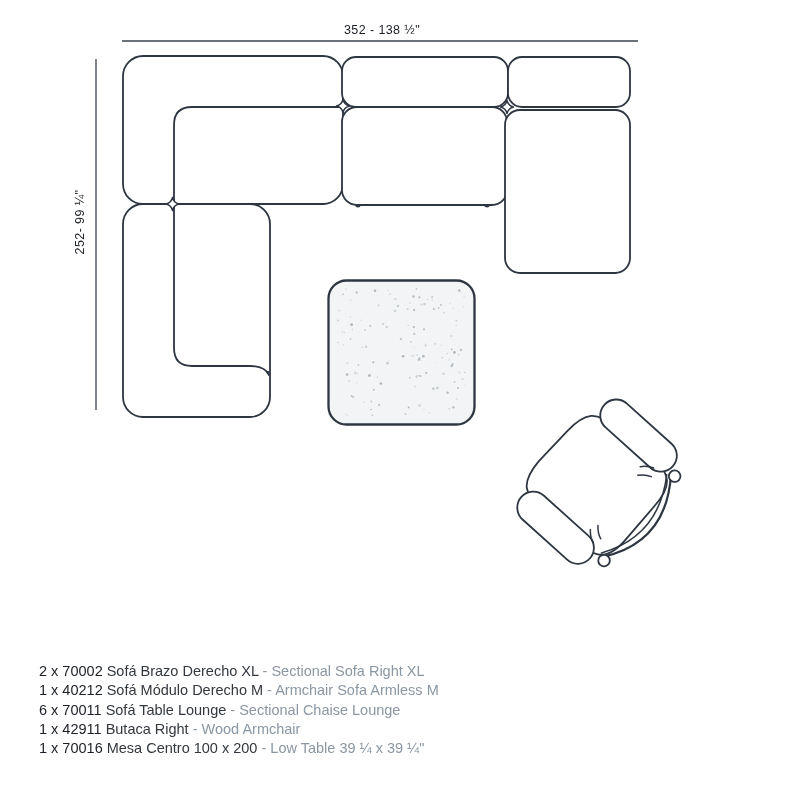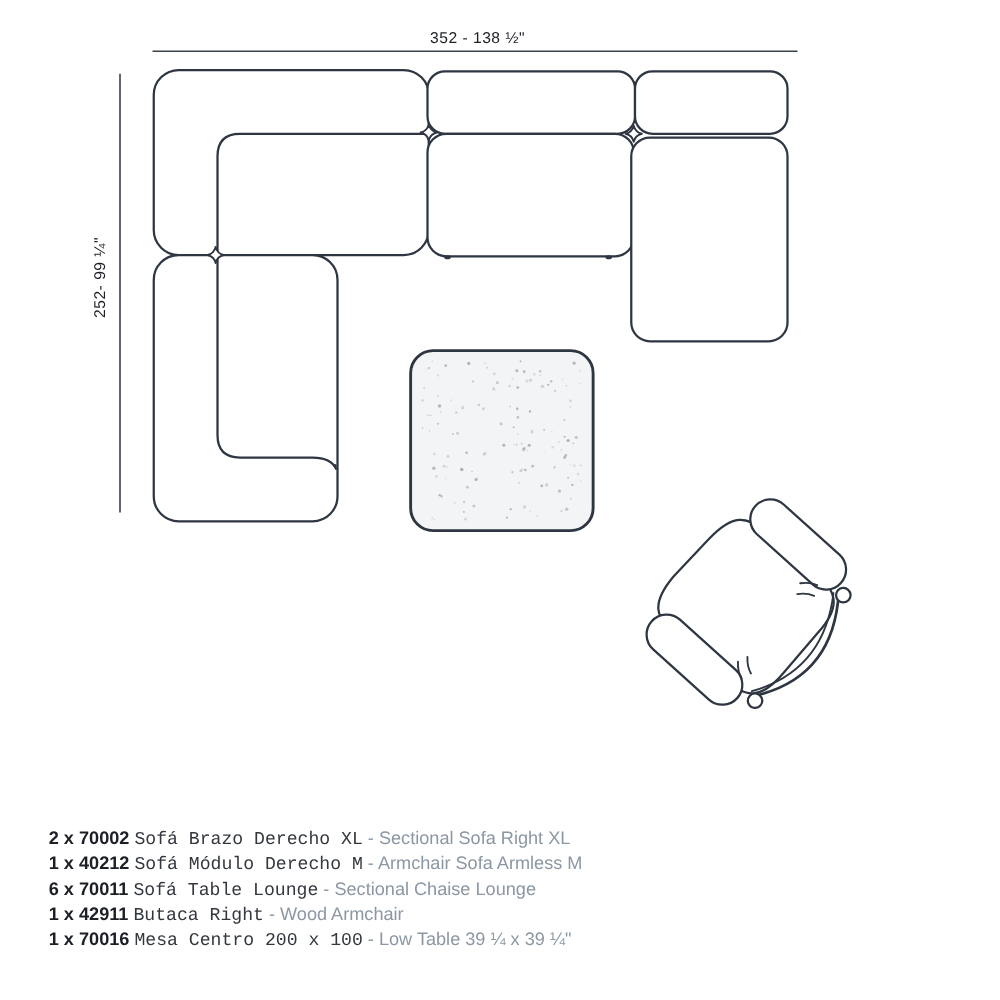--- a/index.html
+++ b/index.html
@@ -21,22 +21,22 @@
   .dimline{stroke:var(--dim);stroke-width:1.3;}
   .dimtext{fill:var(--text-dark);font-size:12.5px;letter-spacing:.4px;}
   .star{fill:#ffffff;stroke:var(--line);stroke-width:1.5;}
   .tabletop{fill:var(--table-fill);stroke:var(--line);stroke-width:2.3;}
   .band{stroke-width:2.2;}
   .thin{stroke-width:1.5;}
   .legend{
     position:absolute;left:39px;top:662px;
     font-size:14.5px;line-height:19.3px;color:var(--text-med);
   }
-  .legend .row b{font-weight:700;color:var(--text-dark);}
-  .legend .row .es{margin-left:4px;font-family:Liberation Mono, monospace;}
+  .legend .row b{font-weight:400;color:var(--text-dark);}
+  .legend .row .es{margin-left:4px;}
   .legend .row .sep,.legend .row .en{color:var(--text-light);}
   .legend .row .sep{white-space:pre;}
 </style>
 </head>
 <body>
 
 <svg class="plan" width="800" height="800" viewBox="0 0 800 800">
 
   <g>
     <line class="dimline" x1="122" y1="41" x2="638" y2="41"></line>
@@ -236,15 +236,15 @@
     <div class="row">
       <b>1 x 40212</b><span class="es">Sofá Módulo Derecho M</span><span class="sep"> - </span><span class="en">Armchair Sofa Armless M</span>
     </div>
     <div class="row">
       <b>6 x 70011</b><span class="es">Sofá Table Lounge</span><span class="sep"> - </span><span class="en">Sectional Chaise Lounge</span>
     </div>
     <div class="row">
       <b>1 x 42911</b><span class="es">Butaca Right</span><span class="sep"> - </span><span class="en">Wood Armchair</span>
     </div>
     <div class="row">
-      <b>1 x 70016</b><span class="es">Mesa Centro 200 x 100</span><span class="sep"> - </span><span class="en">Low Table 39 ¼ x 39 ¼"</span>
+      <b>1 x 70016</b><span class="es">Mesa Centro 100 x 200</span><span class="sep"> - </span><span class="en">Low Table 39 ¼ x 39 ¼"</span>
     </div>
   </div>
 
 </body></html>

